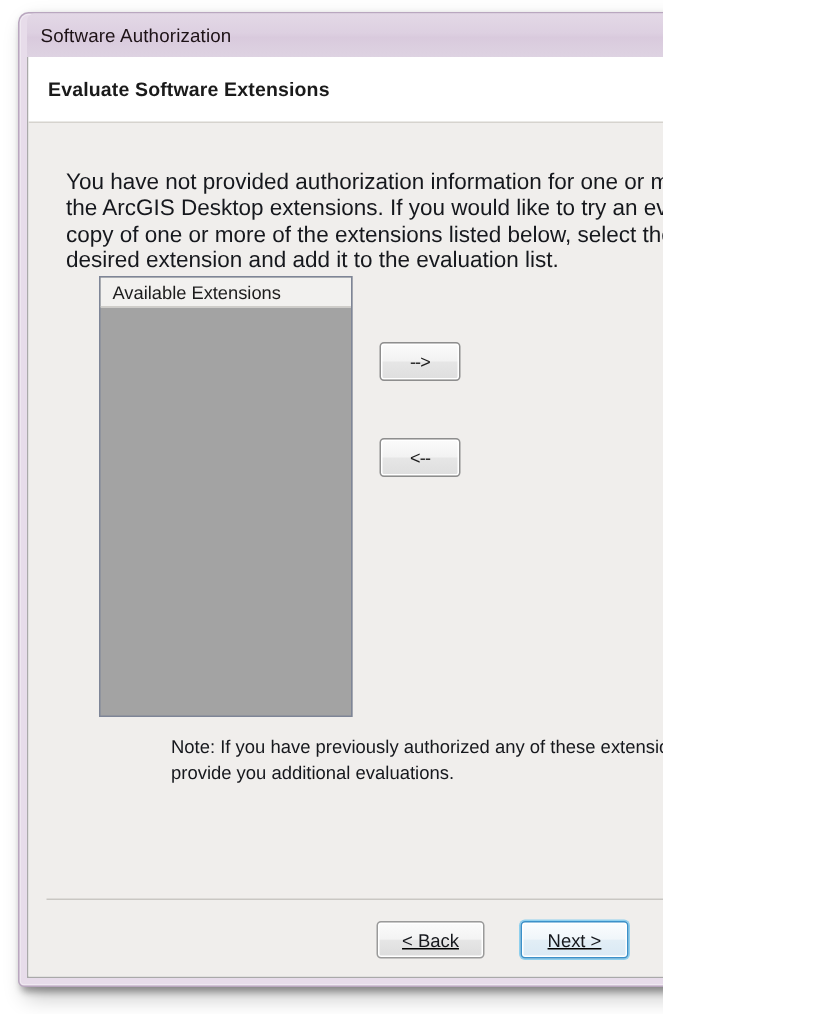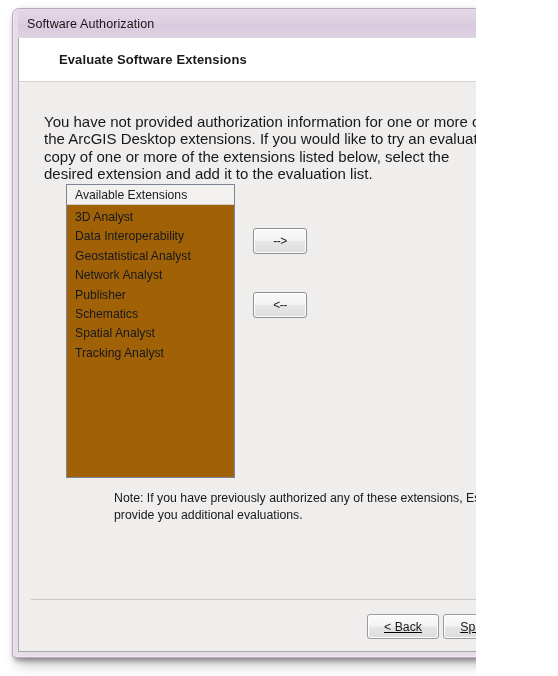--- a/index.html
+++ b/index.html
@@ -7,21 +7,21 @@
     padding: 0;
     width: 558px;
     height: 676px;
     background: #ffffff;
     font-family: "Liberation Sans", sans-serif;
     -webkit-font-smoothing: antialiased;
   }
 
   #screen {
     position: relative;
-    width: 476px;
+    width: 442px;
     height: 676px;
     overflow: hidden;
     background: #ffffff;
   }
 
   
   .window {
     position: absolute;
     left: 12px;
     top: 8px;
@@ -98,21 +98,21 @@
     border-bottom: 1px solid #d6d3ce;
     display: flex;
     align-items: center;
     box-sizing: border-box;
   }
 
   .header-title {
     font-size: 13px;
     font-weight: bold;
     color: #1a1a1a;
-    padding-left: 40px;
+    padding-left: 13px;
     letter-spacing: 0.1px;
   }
 
   .body-panel {
     position: relative;
     height: calc(100% - 44px);
     background: #f0eeec;
     box-sizing: border-box;
   }
 
@@ -126,21 +126,21 @@
     color: #16181d;
     line-height: 17.3px;
   }
 
   
   .listbox {
     position: absolute;
     top: 102px;
     width: 169px;
     height: 294px;
-    background: #a16207;
+    background: #a3a3a3;
     border: 1px solid #7e8597;
     box-sizing: border-box;
     overflow: hidden;
   }
 
   .listbox.left  { left: 47px; }
   .listbox.right { left: 296px; }
 
   .listbox-header {
     height: 20px;
@@ -221,21 +221,21 @@
     bottom: 51px;
     height: 1px;
     background: #c9c7c3;
   }
 
   .footer-buttons {
     position: absolute;
     right: 14px;
     bottom: 12px;
     display: flex;
-    gap: 4px;
+    gap: 24px;
     text-decoration: underline;
   }
 
   .dialog-button {
     position: relative;
     width: 72px;
     height: 25px;
     border: 1px solid #9a9a9a;
     border-radius: 3px;
     background: linear-gradient(to bottom,
@@ -281,44 +281,35 @@
       </div>
 
       <div class="body-panel">
 
         <div class="intro">You have not provided authorization information for one or more of the ArcGIS Desktop extensions.  If you would like to try an evaluation copy of one or more of the extensions listed below, select the desired extension and add it to the evaluation list.</div>
 
         <div class="listbox left">
           <div class="listbox-header">
             <span class="listbox-header-label">Available Extensions</span>
           </div>
-          <div class="listbox-items">
-            <div class="list-item">3D Analyst</div>
-            <div class="list-item">Data Interoperability</div>
-            <div class="list-item">Geostatistical Analyst</div>
-            <div class="list-item">Network Analyst</div>
-            <div class="list-item">Publisher</div>
-            <div class="list-item">Schematics</div>
-            <div class="list-item">Spatial Analyst</div>
-            <div class="list-item">Tracking Analyst</div>
-          </div>
         </div>
 
         <div class="transfer-button add">
           <span class="transfer-glyph">--&gt;</span>
         </div>
         <div class="transfer-button remove">
           <span class="transfer-glyph">&lt;--</span>
         </div>
 
 
         <div class="note">Note:  If you have previously authorized any of these extensions, Esri cannot provide you additional evaluations.</div>
 
         <div class="footer-rule"></div>
         <div class="footer-buttons">
           <div class="dialog-button">&lt; Back</div>
+          <div class="dialog-button default">Next &gt;</div>
           <div class="dialog-button">Spatial</div>
         </div>
 
       </div>
     </div>
   </div>
 </div>
 
 </body></html>

